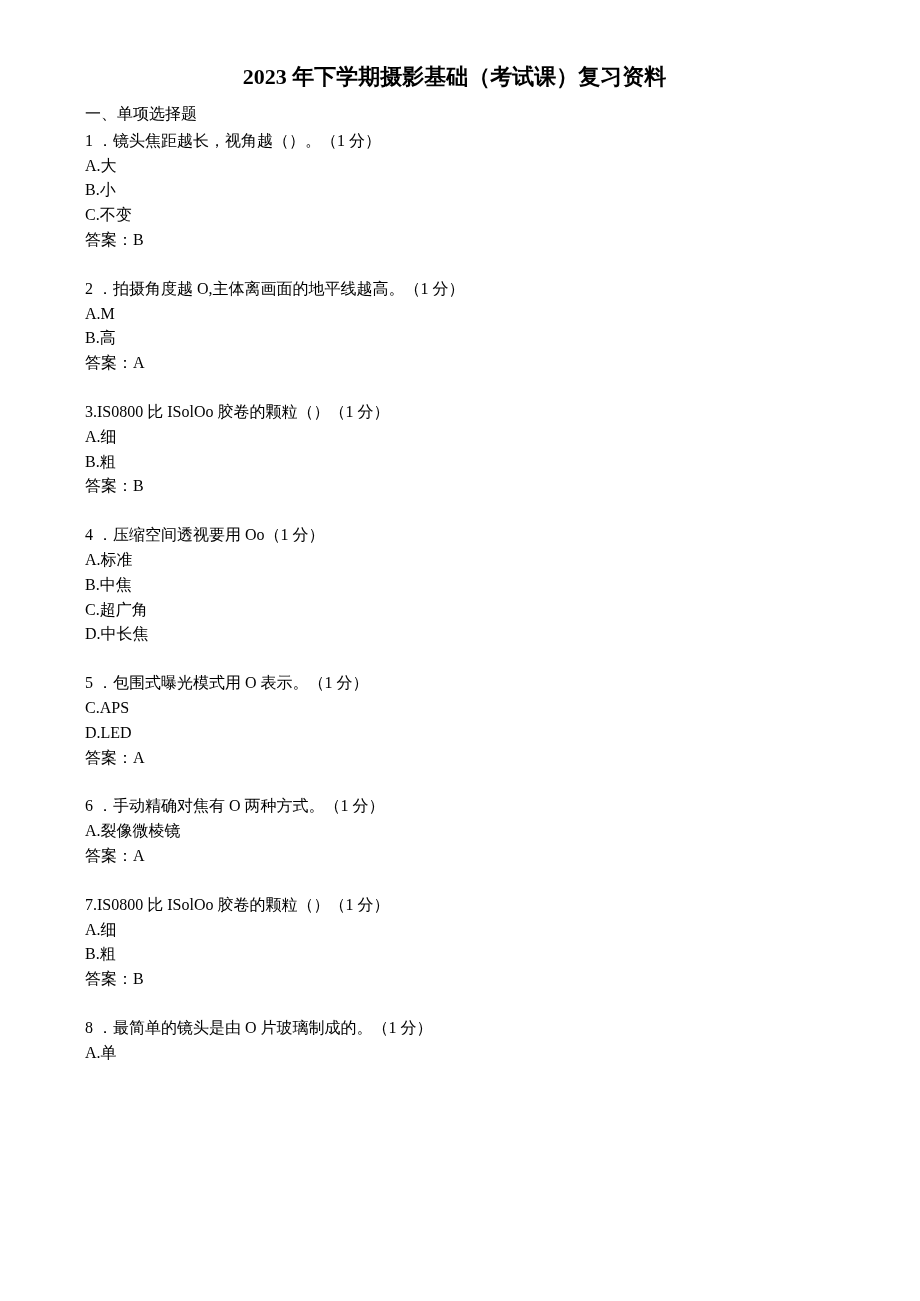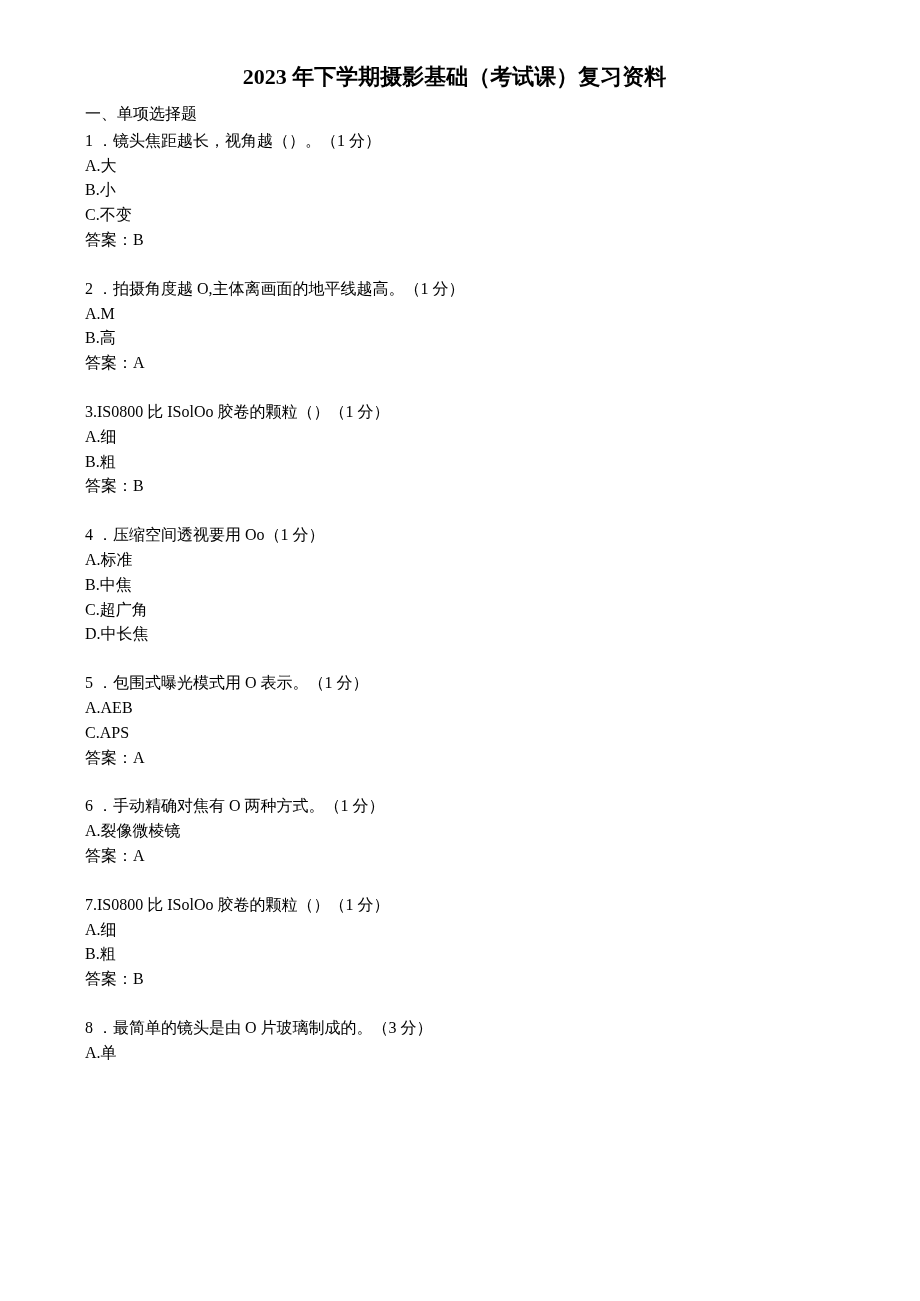--- a/index.html
+++ b/index.html
@@ -61,33 +61,33 @@
       </div>
       <div class="question-block">
         <p class="q-line"><span>4 ．</span><span>压缩空间透视要用 Oo（1 分）</span></p>
         <p class="opt-line">A.标准</p>
         <p class="opt-line">B.中焦</p>
         <p class="opt-line">C.超广角</p>
         <p class="opt-line">D.中长焦</p>
       </div>
       <div class="question-block">
         <p class="q-line"><span>5 ．</span><span>包围式曝光模式用 O 表示。（1 分）</span></p>
-        <p class="opt-line">A.AEB</p>
         <p class="opt-line">C.APS</p>
+        <p class="opt-line">D.LED</p>
         <p class="ans-line">答案：A</p>
       </div>
       <div class="question-block">
         <p class="q-line"><span>6 ．</span><span>手动精确对焦有 O 两种方式。（1 分）</span></p>
         <p class="opt-line">A.裂像微棱镜</p>
         <p class="ans-line">答案：A</p>
       </div>
       <div class="question-block">
         <p class="q-line"><span>7.</span><span>IS0800 比 ISolOo 胶卷的颗粒（）（1 分）</span></p>
         <p class="opt-line">A.细</p>
         <p class="opt-line">B.粗</p>
         <p class="ans-line">答案：B</p>
       </div>
       <div class="question-block">
-        <p class="q-line"><span>8 ．</span><span>最简单的镜头是由 O 片玻璃制成的。（3 分）</span></p>
+        <p class="q-line"><span>8 ．</span><span>最简单的镜头是由 O 片玻璃制成的。（1 分）</span></p>
         <p class="opt-line">A.单</p>
       </div>
     </div>
 </div>
 
 </body></html>

